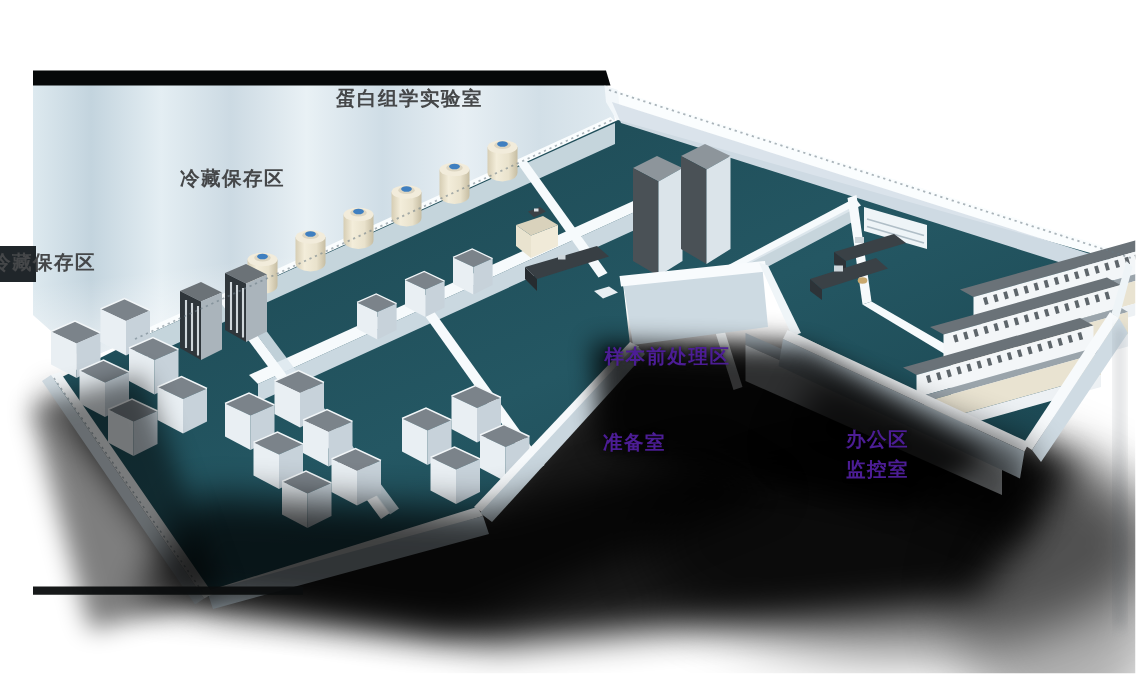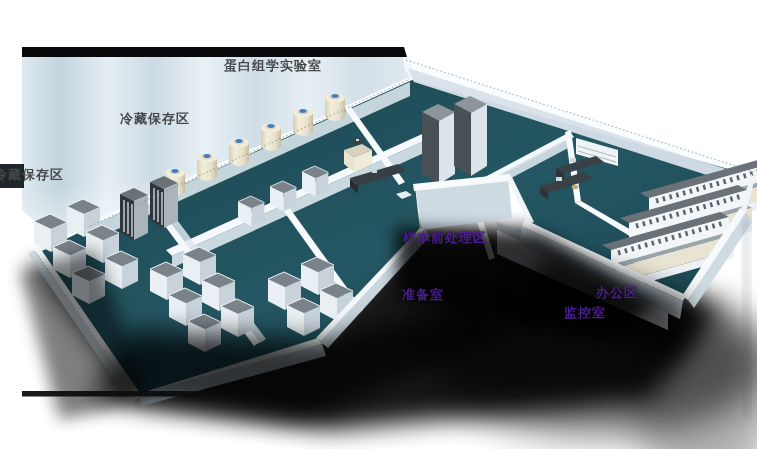--- a/index.html
+++ b/index.html
@@ -275,15 +275,15 @@
   </g>
 
   <rect x="22" y="391" width="180" height="5.5" fill="#0b0d0e" opacity="0.95"></rect>
 </svg>
 
   <div class="lbl dark" style="left:224px;top:59px;">蛋白组学实验室</div>
   <div class="lbl dark" style="left:120px;top:112px;">冷藏保存区</div>
   <div class="lbl dark" style="left:-6px;top:168px;">冷藏保存区</div>
   <div class="lbl light" style="left:403px;top:231px;">样本前处理区</div>
   <div class="lbl light" style="left:402px;top:252px;margin-top:36px;">准备室</div>
-  <div class="lbl light" style="left:596px;top:286px;">办公区</div>
+  <div class="lbl light" style="left:564px;top:286px;">办公区</div>
   <div class="lbl light" style="left:564px;top:306px;text-align:center;">监控室</div>
 </div>
 
 </body></html>

